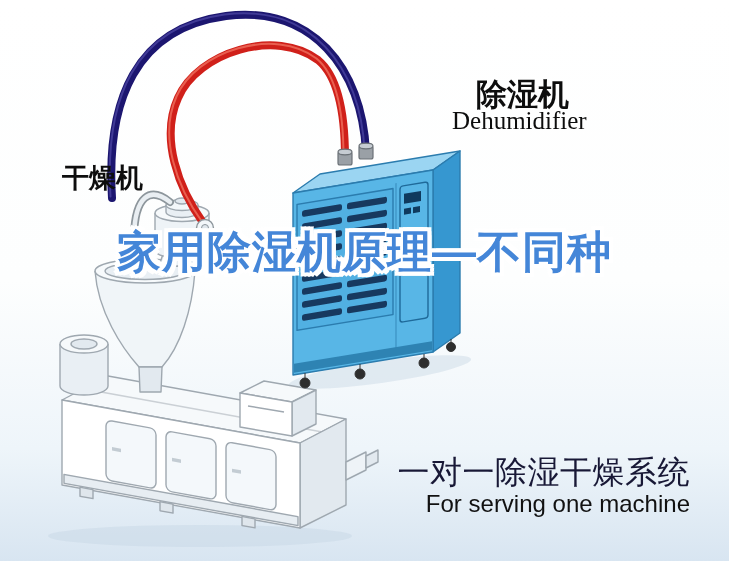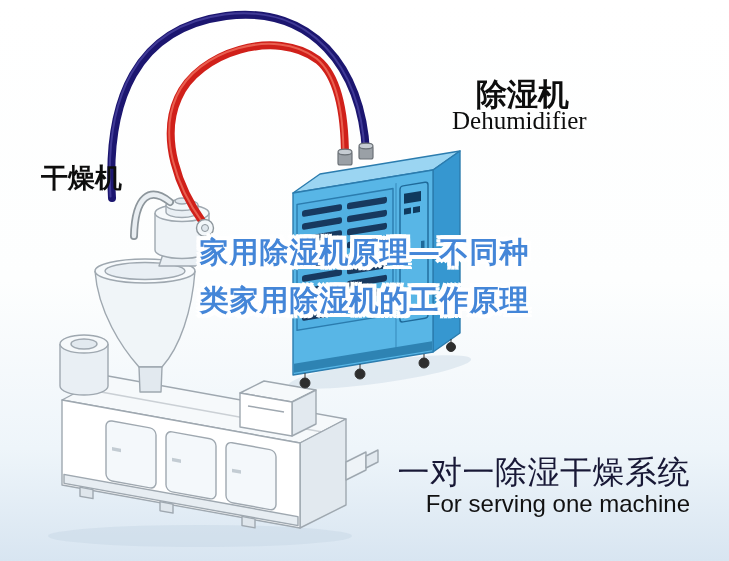--- a/index.html
+++ b/index.html
@@ -7,21 +7,21 @@
     position:relative;width:729px;height:561px;overflow:hidden;
     background:linear-gradient(180deg,#ffffff 0%,#fdfefe 50%,#eef5fa 80%,#d8e5f1 100%);
     font-family:"Liberation Sans","DejaVu Sans",sans-serif;
   }
   .stage svg{position:absolute;left:0;top:0;}
   .lbl{position:absolute;white-space:nowrap;color:#0d0d0d;}
   .lbl.cn{font-weight:700;font-size:27px;font-family:Liberation Mono, monospace;}
   .lbl.en{font-size:23px;font-family:"Liberation Serif","DejaVu Serif",serif;}
   .heading{
     position:absolute;left:55px;right:55px;top:228px;text-align:center;
-    font-size:29px;line-height:48px;font-weight:700;letter-spacing:1px;
+    font-size:44px;line-height:48px;font-weight:700;letter-spacing:1px;
     color:#4486d8;
     text-shadow:
       -4px -4px 0 #fff, 0 -4px 0 #fff, 4px -4px 0 #fff,
       -4px  0   0 #fff, 4px  0   0 #fff,
       -4px  4px 0 #fff, 0  4px 0 #fff, 4px 4px 0 #fff,
       -3px -3px 0 #fff, 3px -3px 0 #fff, -3px 3px 0 #fff, 3px 3px 0 #fff;
     white-space:nowrap;
   }
   .caption-cn{
     position:absolute;left:378px;width:312px;top:451px;text-align:right;
@@ -164,26 +164,25 @@
       <rect x="359" y="146" width="14" height="13" rx="2"></rect>
       <ellipse cx="366" cy="146" rx="7" ry="2.8" fill="#c6ccd2"></ellipse>
     </g>
 
     <g>
       <circle cx="205" cy="228" r="8.5" fill="#f3f7fa" stroke="#8d969c" stroke-width="1.4"></circle>
       <circle cx="205" cy="228" r="3.5" fill="#dfe6ec" stroke="#8d969c" stroke-width="1"></circle>
     </g>
   </svg>
 
-  <div class="lbl cn" style="left:41px;top:160px;">干燥机</div>
+  <div class="lbl cn" style="left:62px;top:160px;">干燥机</div>
 
   <div class="lbl cn" style="left:476px;top:74px;font-size:31px;">除湿机</div>
   <div class="lbl en" style="left:452px;top:107px;font-size:25px;">Dehumidifier</div>
 
   <div class="heading">
     <div>家用除湿机原理—不同种</div>
-    <div>类家用除湿机的工作原理</div>
   </div>
 
   <div class="caption-cn">一对一除湿干燥系统</div>
   <div class="caption-en">For serving one machine</div>
 
 </div>
 
 </body></html>

